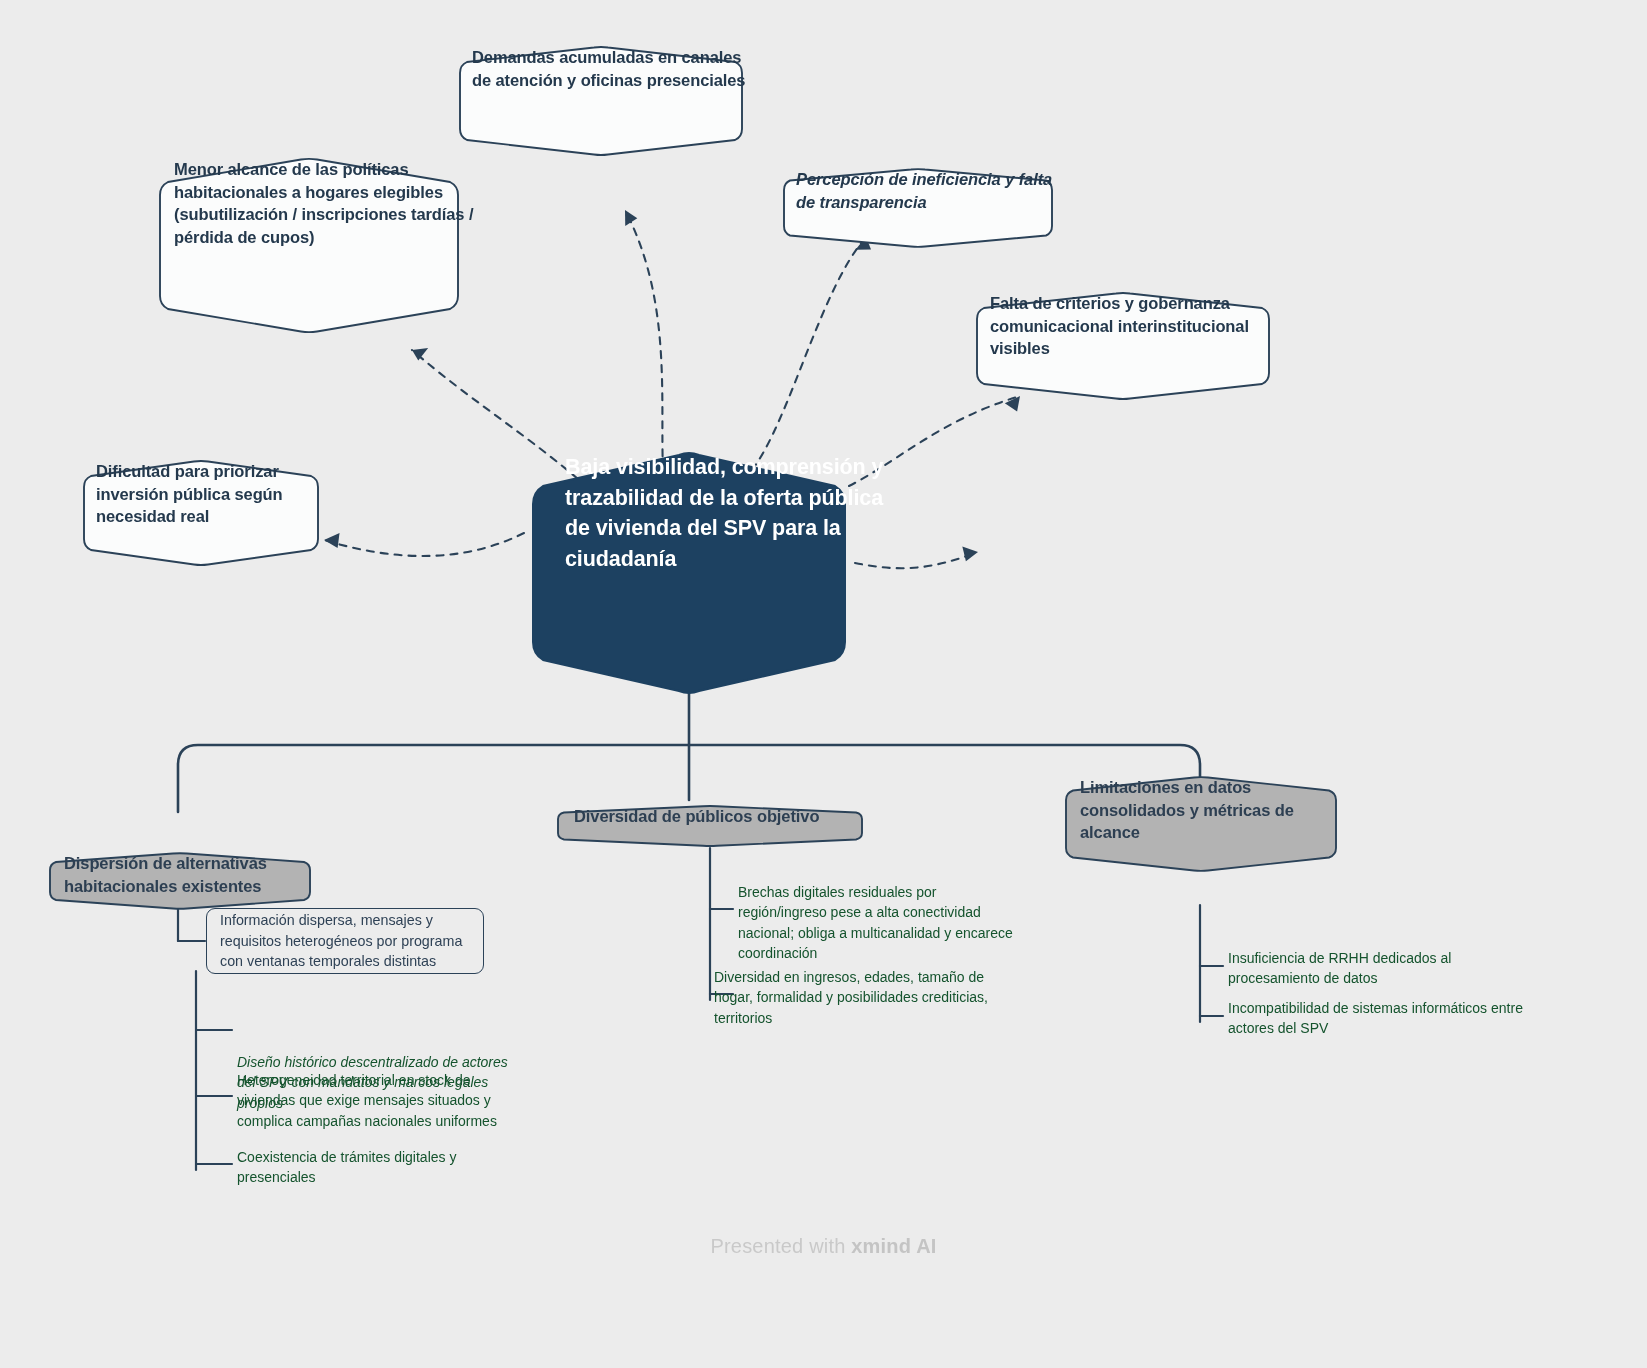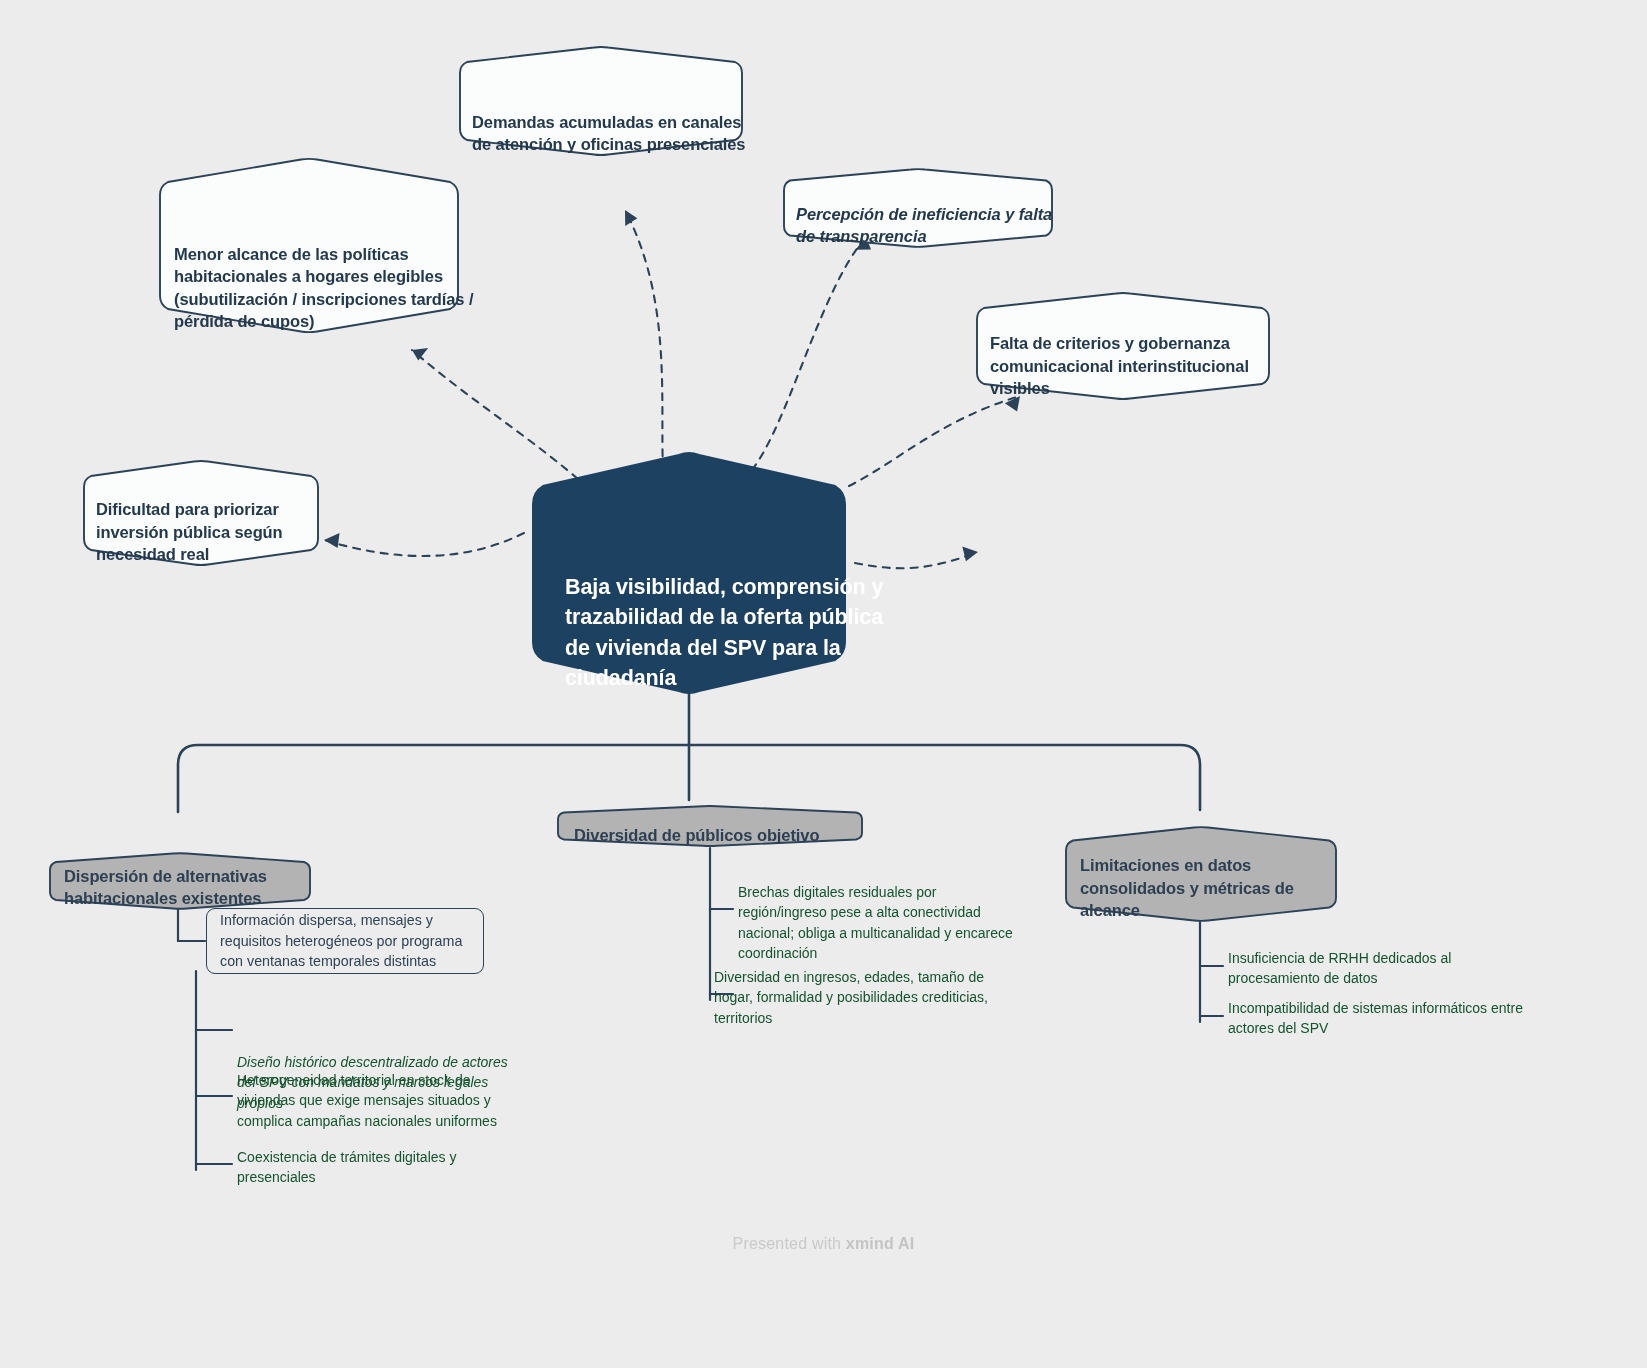--- a/index.html
+++ b/index.html
@@ -27,21 +27,21 @@
     top: 0;
     width: 1647px;
     height: 1368px;
     pointer-events: none;
   }
 
   
   .hexcard {
     position: absolute;
     display: flex;
-    align-items: flex-end;
+    align-items: flex-start;
   }
   .hexcard .hexsvg {
     position: absolute;
     left: 0;
     top: 0;
     overflow: visible;
   }
   .hexcard .hextext {
     position: relative;
     z-index: 2;
@@ -89,21 +89,21 @@
     font-size: 14px;
     line-height: 1.46;
     color: #14532d;
   }
 
   .footer {
     position: absolute;
     left: 0;
     width: 1647px;
     text-align: center;
-    font-size: 16px;
+    font-size: 20px;
     color: #c9c9c9;
     letter-spacing: 0.2px;
   }
   .footer .brand {
     font-weight: bold;
     color: #c4c4c4;
   }
 </style>
 </head>
 <body>
@@ -223,21 +223,21 @@
   </div>
 
   <div class="hexcard branch" style="left:556px; top:805px; width:308px; height:42px; padding:0 18px;">
     <svg class="hexsvg" width="308" height="42" viewBox="0 0 308 42" preserveAspectRatio="none">
       <path d="M2,14 Q2,9 8,7.5 L147,1.2 Q154,0.8 161,1.2 L300,7.5 Q306,9 306,14
                L306,28 Q306,33 300,34.5 L161,40.8 Q154,41.2 147,40.8 L8,34.5 Q2,33 2,28 Z" fill="#b3b3b3" stroke="#2b4258" stroke-width="1.9"></path>
     </svg>
     <div class="hextext">Diversidad de públicos objetivo</div>
   </div>
 
-  <div class="hexcard branch" style="left:1064px; top:826px; width:274px; height:96px; padding:0 16px;">
+  <div class="hexcard branch" style="left:1064px; top:776px; width:274px; height:96px; padding:0 16px;">
     <svg class="hexsvg" width="274" height="96" viewBox="0 0 274 96" preserveAspectRatio="none">
       <path d="M2,24 Q2,17 9,14.5 L130,1.5 Q137,0.7 144,1.5 L265,14.5 Q272,17 272,24
                L272,72 Q272,79 265,81.5 L144,94.5 Q137,95.3 130,94.5 L9,81.5 Q2,79 2,72 Z" fill="#b3b3b3" stroke="#2b4258" stroke-width="1.9"></path>
     </svg>
     <div class="hextext">Limitaciones en datos consolidados y métricas de alcance</div>
   </div>
 
   <div class="leafbox" style="left:206px; top:908px; width:278px; height:66px;">
     <div class="leaftext">Información dispersa, mensajes y requisitos heterogéneos por programa con ventanas temporales distintas</div>
   </div>

